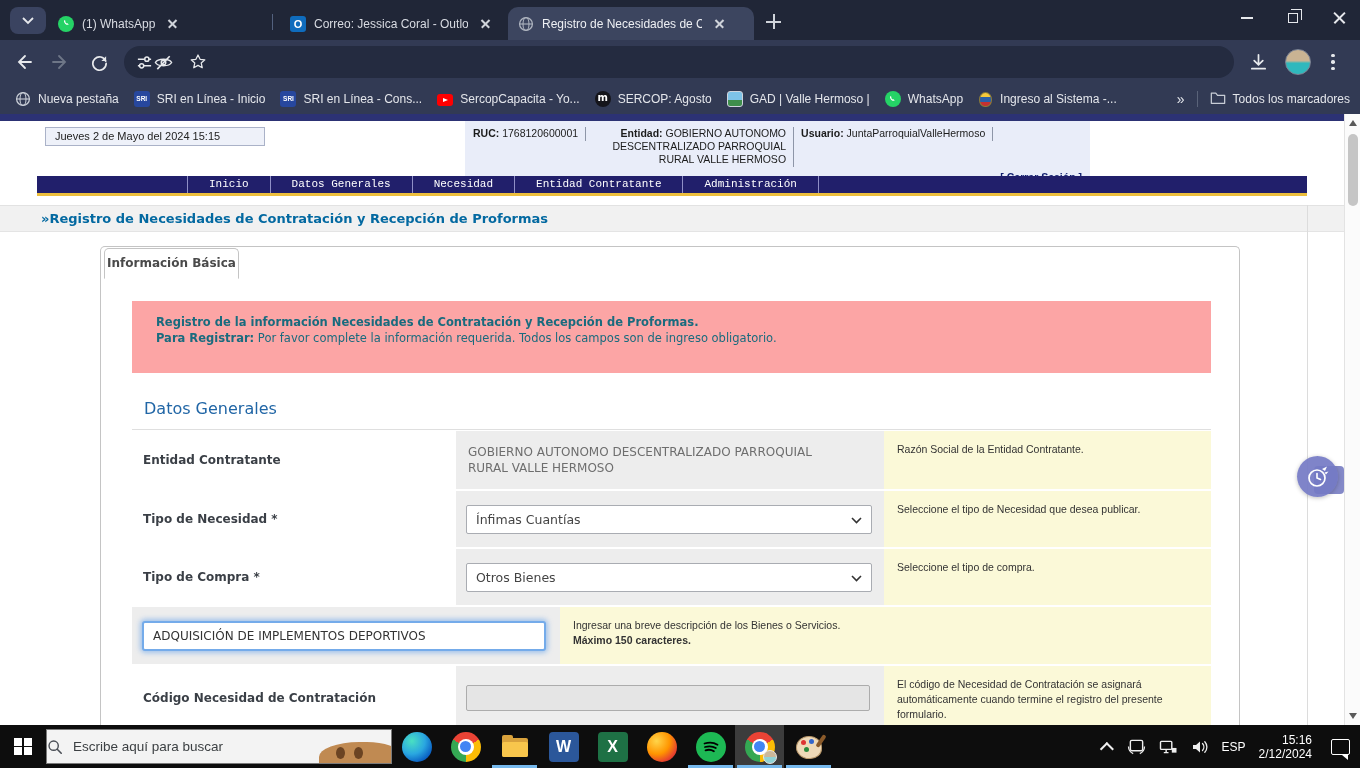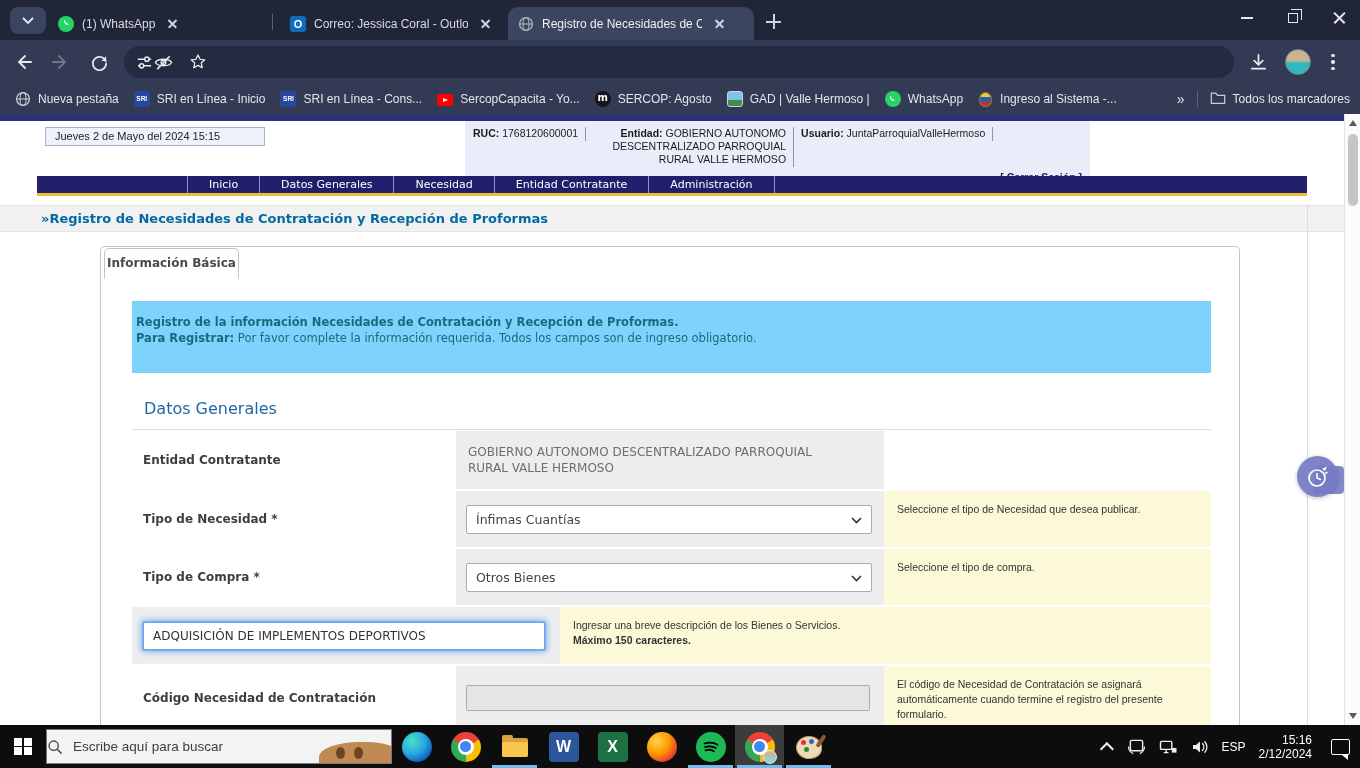--- a/index.html
+++ b/index.html
@@ -63,31 +63,31 @@
   .userbox { position:absolute; left:465px; top:7px; width:625px; min-height:50px; background:#e9edf9; display:flex; align-items:flex-start; padding:5px 8px; font:10.5px/13px "Liberation Sans",sans-serif; color:#1b1b1b; }
   .userbox .b { font-weight:bold;text-align:right; }
   .vdiv { width:1px; background:#8e96a8; height:14px; margin:1px 7px 0 7px; flex:0 0 auto; }
   .vdiv.tall { height:40px; }
   .cell-ruc { white-space:nowrap; padding-top:1px; }
   .cell-entity { width:212px; text-align:right; padding-top:1px; }
   .cell-user { white-space:nowrap; padding-top:1px; }
   .cell-logout { white-space:nowrap; padding-top:1px; color:#101e6e; font-weight:bold;margin-top:44px; }
   .cell-logout a { color:#101e6e; text-decoration:underline; cursor:pointer; }
 
-  .mainnav { position:absolute; left:37px; top:62px; width:1270px; height:17px; background:#211f6b; display:flex; align-items:center; padding-left:150px; }
+  .mainnav { position:absolute; left:37px; top:62px; width:1270px; height:17px; background:#211f6b; display:flex; align-items:center; padding-left:150px;font-family:Liberation Mono, monospace; }
   .mainnav .mn-item { color:#fff; font-size:11px; padding:0 21px; line-height:17px; border-right:1px solid #8f8fc6; cursor:pointer; white-space:nowrap; }
   .mainnav .mn-item:first-child { border-left:1px solid #8f8fc6; }
   .goldbar { position:absolute; left:37px; top:79px; width:1270px; height:3px; background:#ecbe3c; }
   .title-strip { position:absolute; left:0; top:91px; width:1344px; height:27px; background:#f1f1f1; border-top:1px solid #e2e2e2; border-bottom:1px solid #e4e4e4; }
   .page-title { position:absolute; left:41px; top:0; font:bold 13px/26px "DejaVu Sans",sans-serif; color:#0369a1; }
   .right-edge { position:absolute; left:1307px; top:91px; width:1px; height:520px; background:#dcdcdc; }
 
   .card { position:absolute; left:100px; top:132px; width:1140px; height:520px; background:#fff; border:1px solid #c4c4c4; border-bottom:none; border-radius:5px 5px 0 0; }
   .ui-tab { position:absolute; left:3px; top:1px; height:31px; padding:0 2px; background:#fff; border:1px solid #c4c4c4; border-bottom-color:#fff; border-radius:5px 5px 0 0; font:bold 12px/29px "DejaVu Sans",sans-serif; color:#4a4a4a; cursor:pointer; }
-  .notice { position:absolute; left:31px; top:54px; width:1079px; height:72px; background:#7dd3fc; color:#196b7e; font-size:11.5px; line-height:16px; padding:13px 4px; }
+  .notice { position:absolute; left:31px; top:54px; width:1079px; height:72px; background:#fca5a5; color:#196b7e; font-size:11.5px; line-height:16px; padding:13px 24px; }
   .notice .nb { font-weight:bold; }
   .section-h { position:absolute; left:43px; top:152px; font-size:16px; color:#2166a6; }
   .form-sep { position:absolute; left:31px; top:182px; width:1079px; height:1px; background:#dfdfdf; }
   .rows { position:absolute; left:31px; top:184px; width:1079px; }
   .frow { display:flex; margin-bottom:2px; }
   .c-label { width:324px; background:#fff; display:flex; align-items:center; padding-left:11px; font-weight:bold; font-size:12px; color:#3a3f46; }
   .c-ctrl { width:428px; background:#ededed; position:relative; display:flex; align-items:center; }
   .c-help { flex:1; background:#fbf9d8; padding:11px 13px; font:10.5px/15px "Liberation Sans",sans-serif; color:#333; }
   .c-help .hb { font-weight:bold; display:block; }
   .static-val { padding:10px 44px 10px 12px; font-size:12px; line-height:16px; color:#6e6e6e; }
@@ -335,20 +335,21 @@
       <div class="section-h">Datos Generales</div>
       <div class="form-sep"></div>
 
       <div class="rows">
 
         <div class="frow" style="height:58px;">
           <div class="c-label">Entidad Contratante</div>
           <div class="c-ctrl">
             <div class="static-val">GOBIERNO AUTONOMO DESCENTRALIZADO PARROQUIAL RURAL VALLE HERMOSO</div>
           </div>
+          <div class="c-help">Razón Social de la Entidad Contratante.</div>
         </div>
 
         <div class="frow" style="height:56px;">
           <div class="c-label">Tipo de Necesidad *</div>
           <div class="c-ctrl">
             <div class="sel">
               <span>Ínfimas Cuantías</span>
               <svg width="11" height="7" viewBox="0 0 11 7">
                   <path d="M1 1l4.5 4.5L10 1" stroke="#333" stroke-width="1.6" fill="none"></path>
                 </svg>

